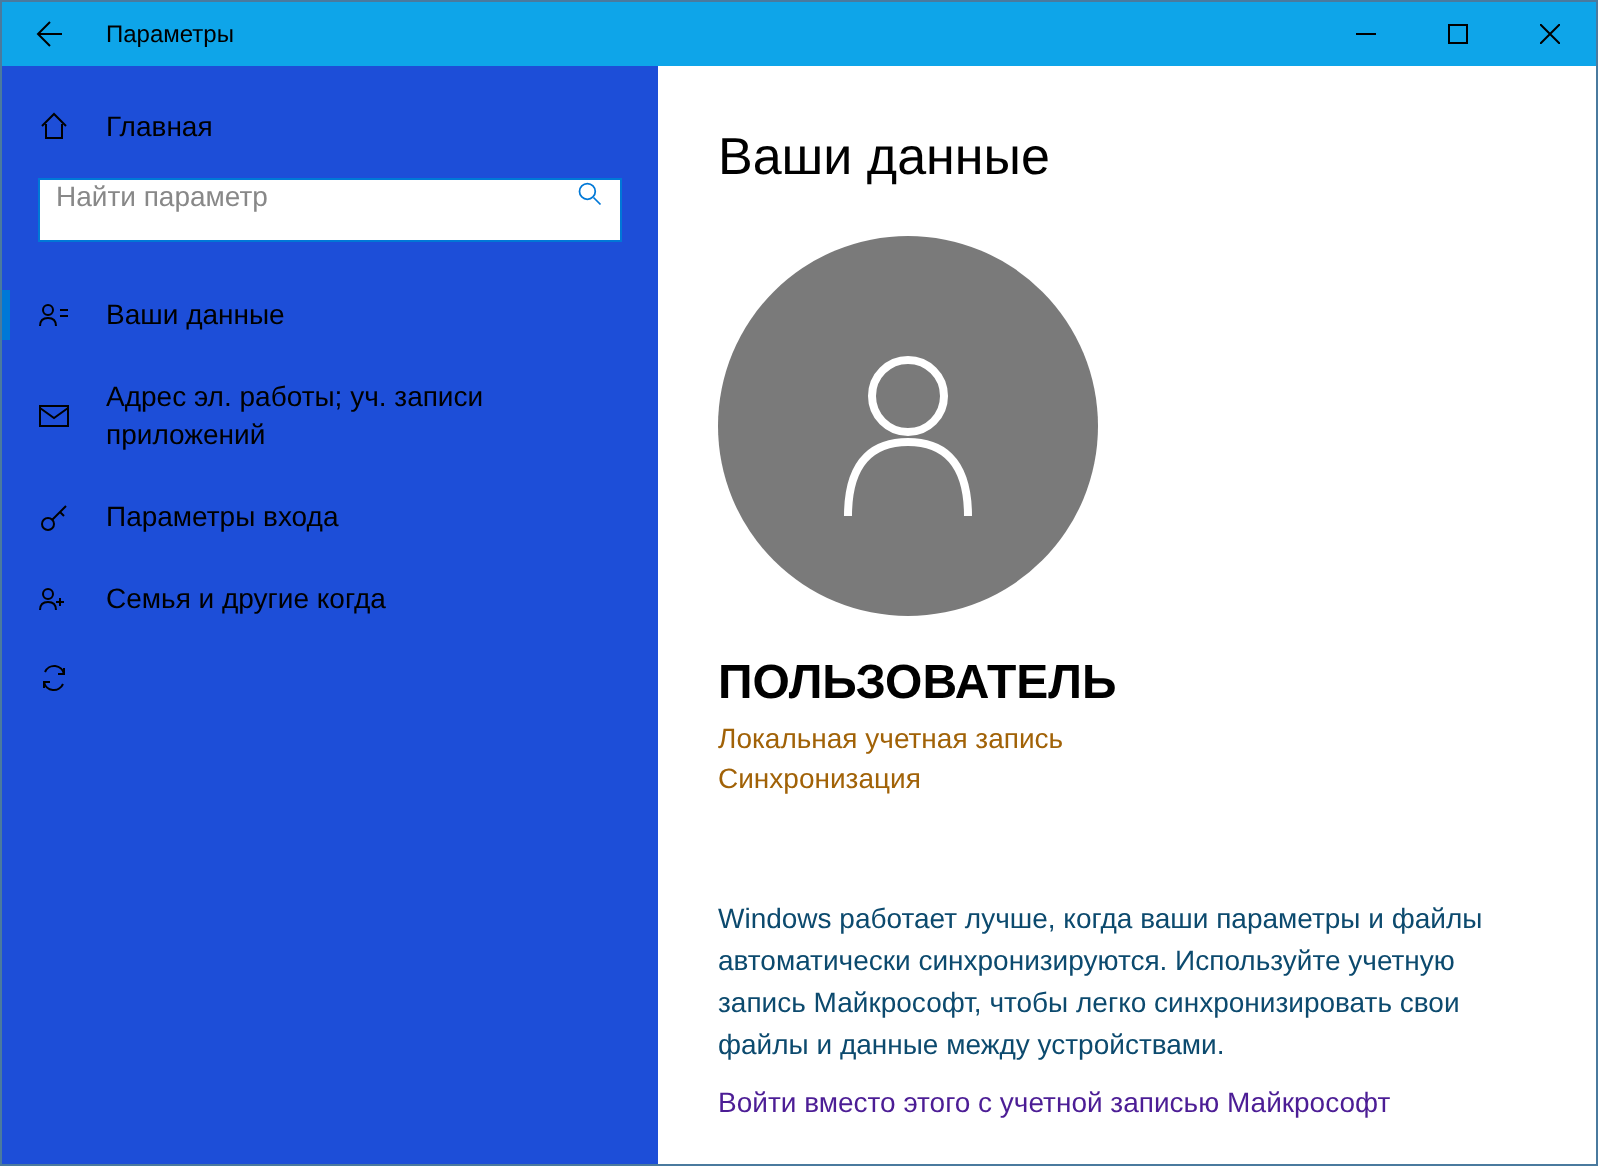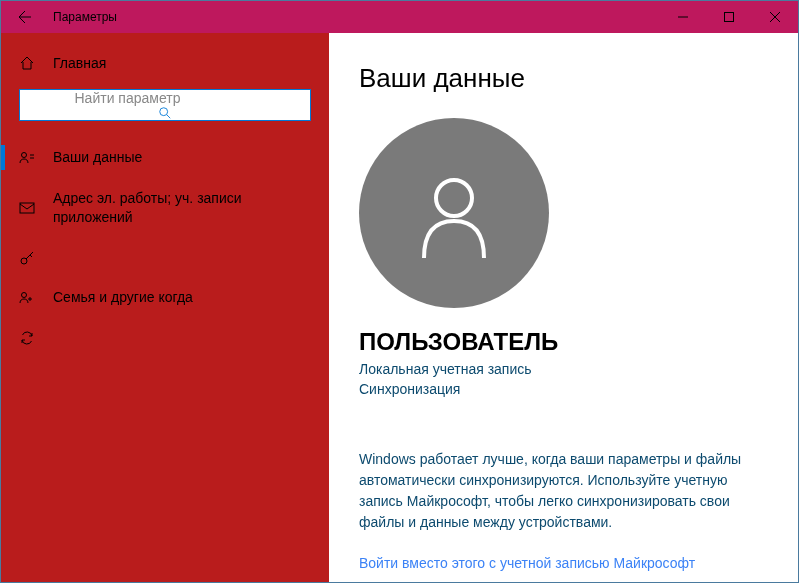--- a/index.html
+++ b/index.html
@@ -11,21 +11,21 @@
       width: 799px;
       height: 583px;
       overflow: hidden;
       position: relative;
       border: 1px solid #4a7a9e;
     }
     .titlebar {
       height: 32px;
       display: flex;
       align-items: center;
-      background: #be185d;
+      background: #0ea5e9;
       position: relative;
     }
     .titlebar .back-btn {
       width: 48px;
       height: 32px;
       display: flex;
       align-items: center;
       justify-content: center;
       cursor: pointer;
     }
@@ -47,21 +47,21 @@
       justify-content: center;
       cursor: pointer;
     }
     .window-controls svg { width: 10px; height: 10px; }
     .content {
       display: flex;
       height: calc(100% - 32px);
     }
     .sidebar {
       width: 328px;
-      background: #b91c1c;
+      background: #1d4ed8;
       padding-top: 12px;
       overflow-y: auto;
     }
     .home-row {
       display: flex;
       align-items: center;
       padding: 10px 18px;
       cursor: pointer;
     }
     .home-row .icon {
@@ -71,23 +71,22 @@
       align-items: center;
     }
     .search-wrap {
       padding: 8px 18px 16px 18px;
     }
     .search-box {
       border: 1px solid #0078d7;
       background: #fff;
       height: 32px;
       display: flex;
-      align-items: center;
+      align-items: flex-start;
       padding: 0 8px;
-      flex-direction: column;
     }
     .search-box input {
       border: none;
       outline: none;
       flex: 1;
       font-size: 14px;
       font-family: inherit;
       color: #666;
       background: transparent;
     }
@@ -147,33 +146,33 @@
       justify-content: center;
       margin-bottom: 18px;
     }
     .username {
       font-size: 24px;
       font-weight: 700;
       margin-bottom: 4px;
       margin-top: 20px;
     }
     .acct-type, .acct-role {
-      color: #0c4a6e;
+      color: #a16207;
       font-size: 14px;
       line-height: 1.4;
     }
     .sync-text {
       margin-top: 50px;
       font-size: 14px;
       line-height: 1.5;
       color: #0c4a6e;
     }
     .link {
-      color: #3b82f6;
-      margin-top: 22px;
+      color: #4c1d95;
+      margin-top: 10px;
       cursor: pointer;
       font-size: 14px;
     }
     svg { display: block; }
   </style>
 </head>
 <body>
 
 <div class="titlebar">
   <div class="back-btn">
@@ -245,20 +244,21 @@
       <span class="label">Адрес эл. работы; уч. записи приложений</span>
     </div>
 
     <div class="nav-item">
       <span class="icon">
         <svg width="16" height="16" viewBox="0 0 16 16">
             <circle cx="5" cy="11" r="3" stroke="#000" fill="none"></circle>
             <path d="M7 9 L14 2 M11 5 L13 7" stroke="#000" fill="none"></path>
           </svg>
       </span>
+      <span class="label">Параметры входа</span>
     </div>
 
 
     <div class="nav-item">
       <span class="icon">
         <svg width="16" height="16" viewBox="0 0 16 16">
             <circle cx="5" cy="5" r="2.5" stroke="#000" fill="none"></circle>
             <path d="M1 13 C1 10 3 9 5 9 C7 9 9 10 9 13 M11 7 L11 11 M9 9 L13 9" stroke="#000" fill="none"></path>
           </svg>
       </span>

